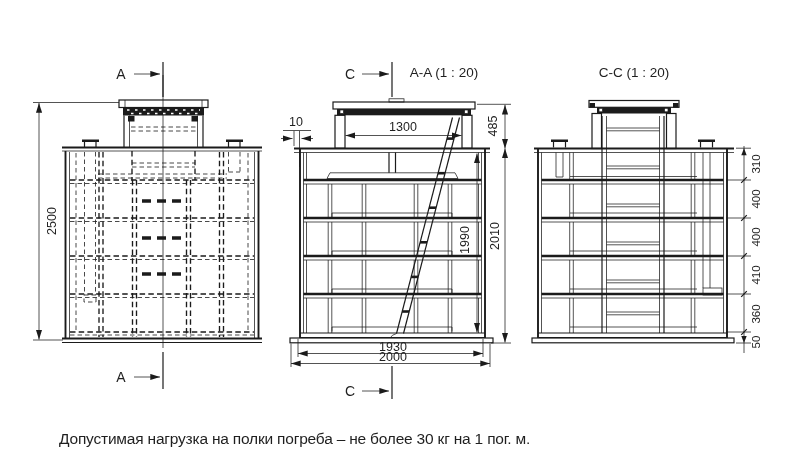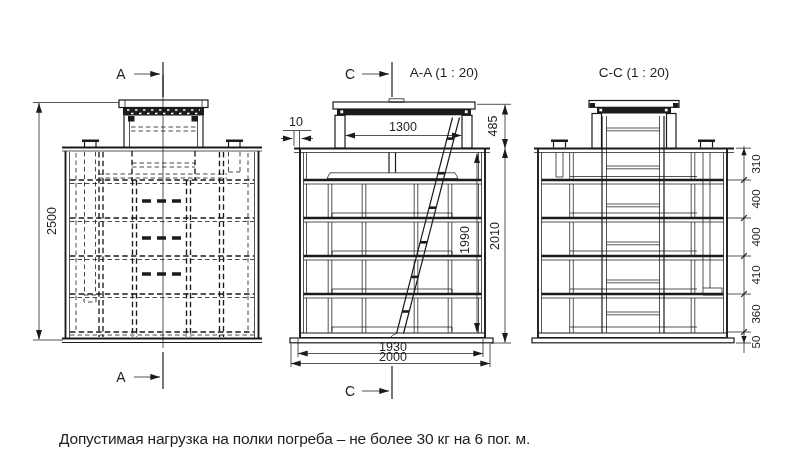--- a/index.html
+++ b/index.html
@@ -405,14 +405,14 @@
     </g>
     <text class="t-sm" text-anchor="middle" transform="rotate(-90 760 164)" x="760" y="164">310</text>
     <text class="t-sm" text-anchor="middle" transform="rotate(-90 760 199)" x="760" y="199">400</text>
     <text class="t-sm" text-anchor="middle" transform="rotate(-90 760 237)" x="760" y="237">400</text>
     <text class="t-sm" text-anchor="middle" transform="rotate(-90 760 275)" x="760" y="275">410</text>
     <text class="t-sm" text-anchor="middle" transform="rotate(-90 760 314)" x="760" y="314">360</text>
     <text class="t-sm" text-anchor="middle" transform="rotate(-90 760 342)" x="760" y="342">50</text>
   </g>
 </svg>
 
-<div class="note">Допустимая нагрузка на полки погреба – не более 30 кг на 6 пог. м.</div>
+<div class="note">Допустимая нагрузка на полки погреба – не более 30 кг на 1 пог. м.</div>
 </div>
 
 </body></html>

